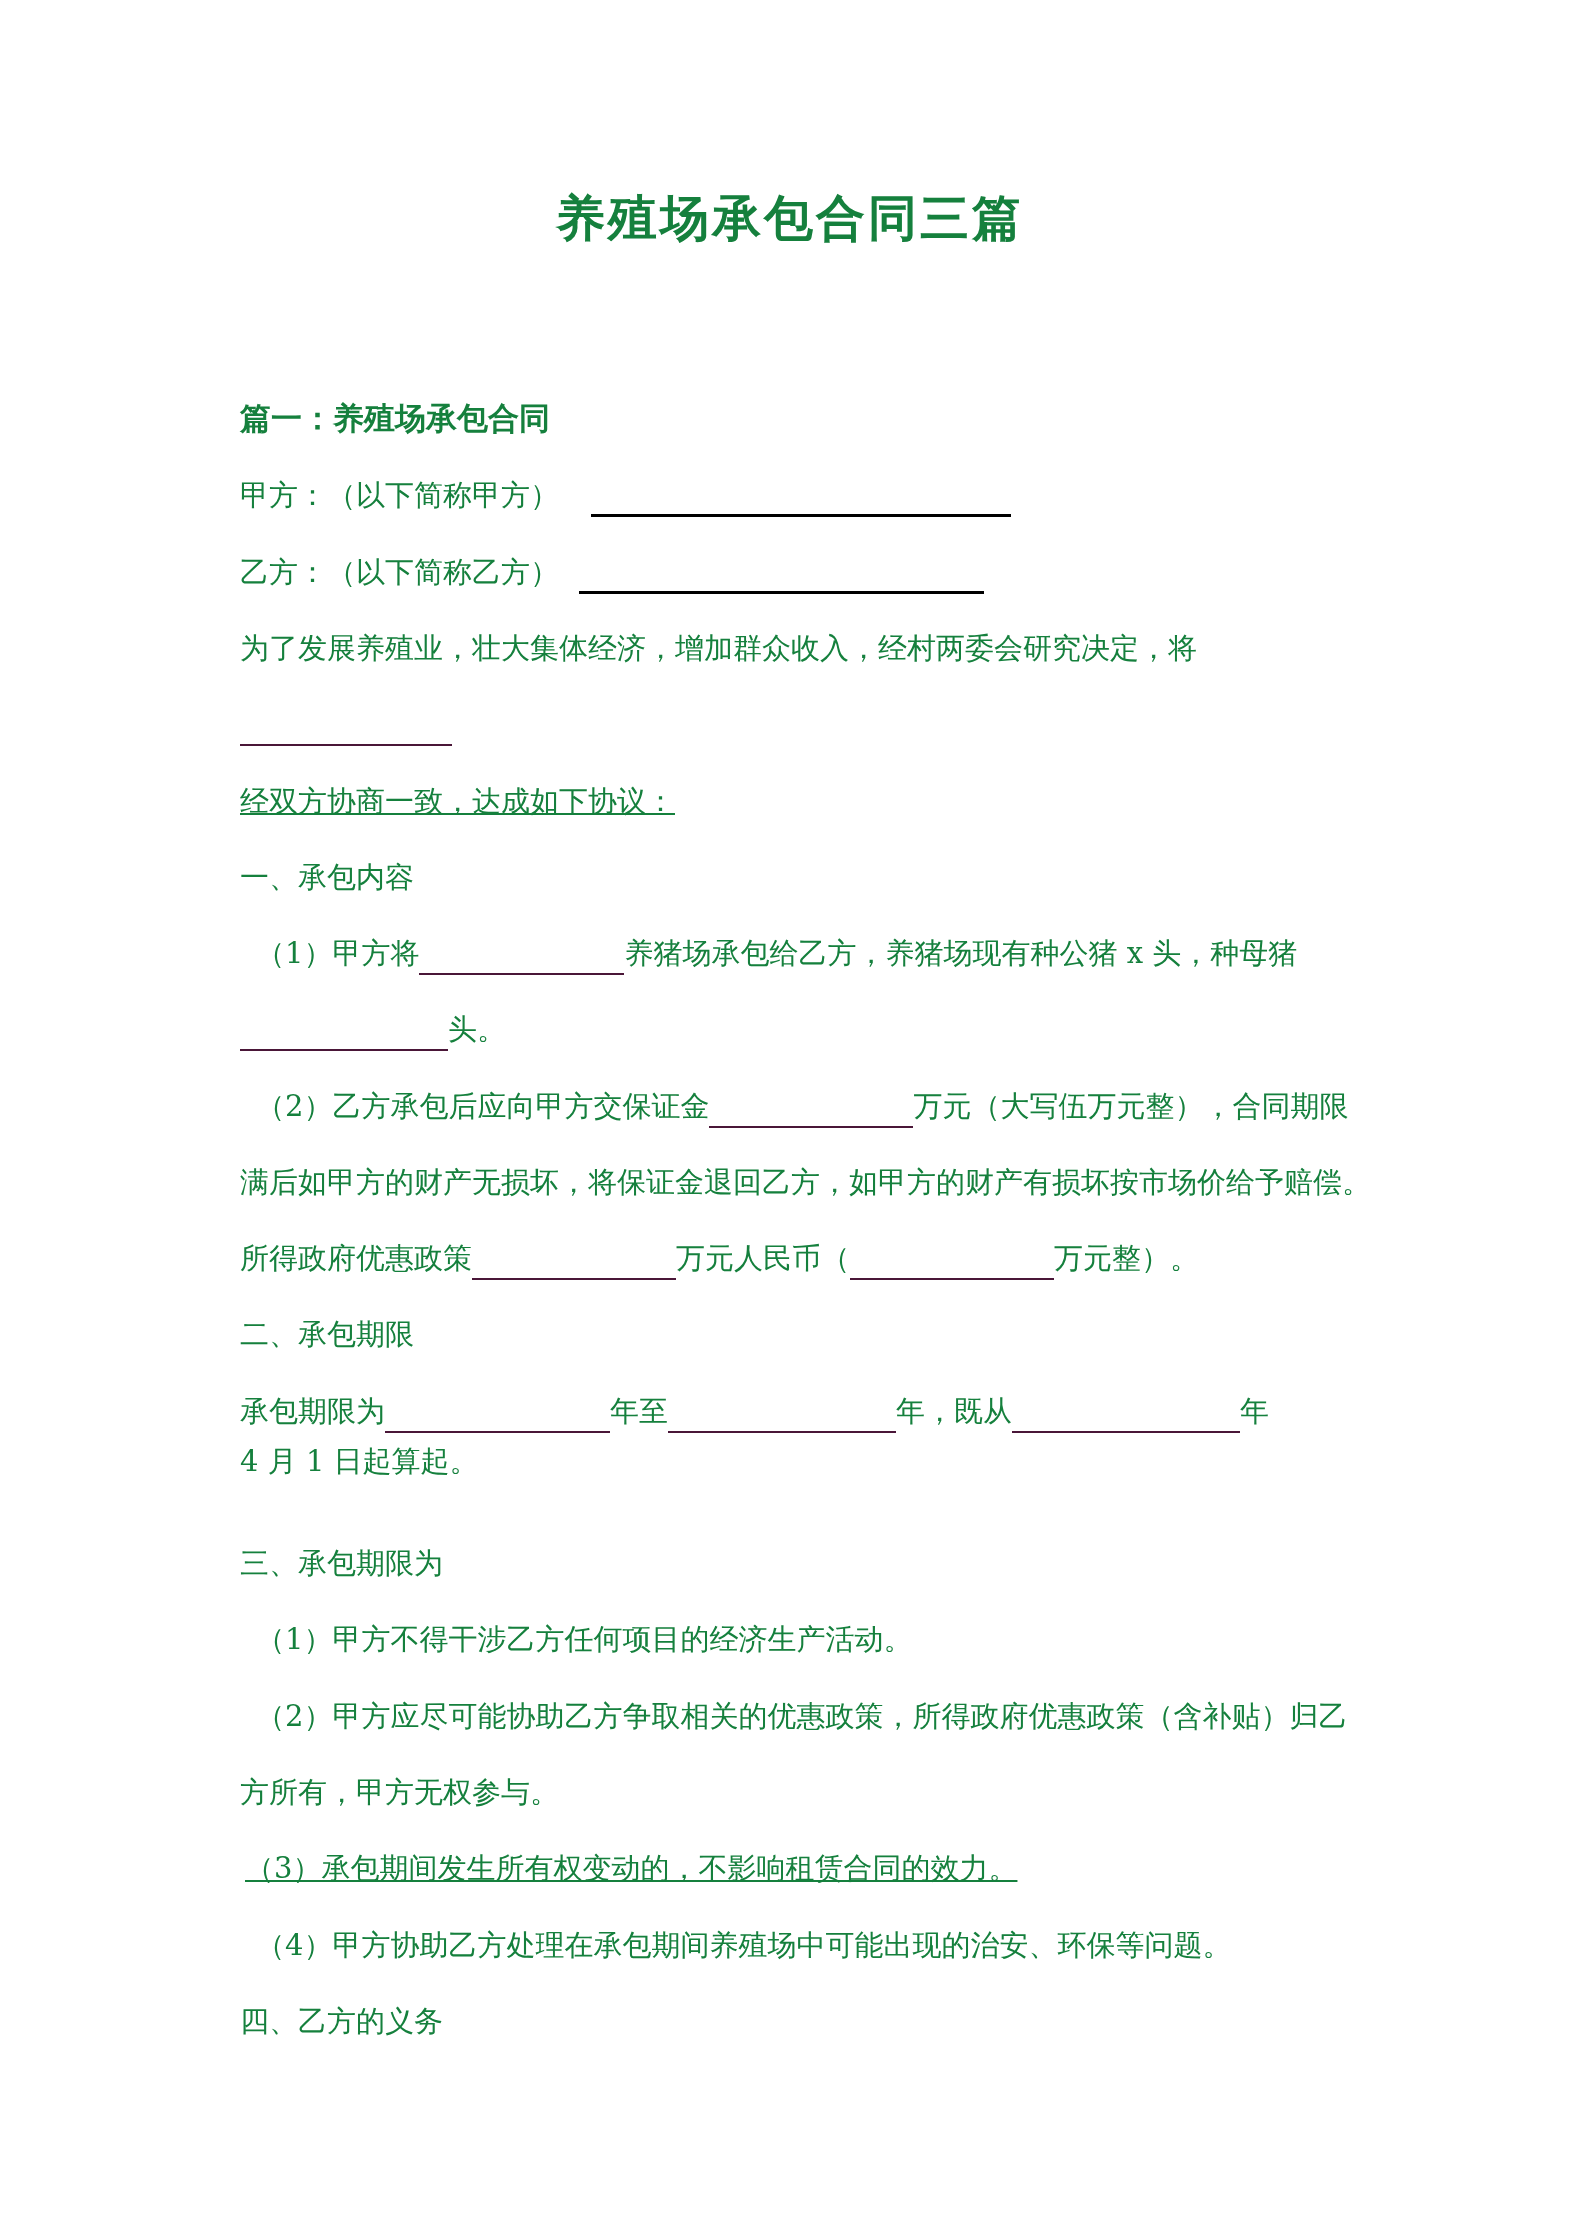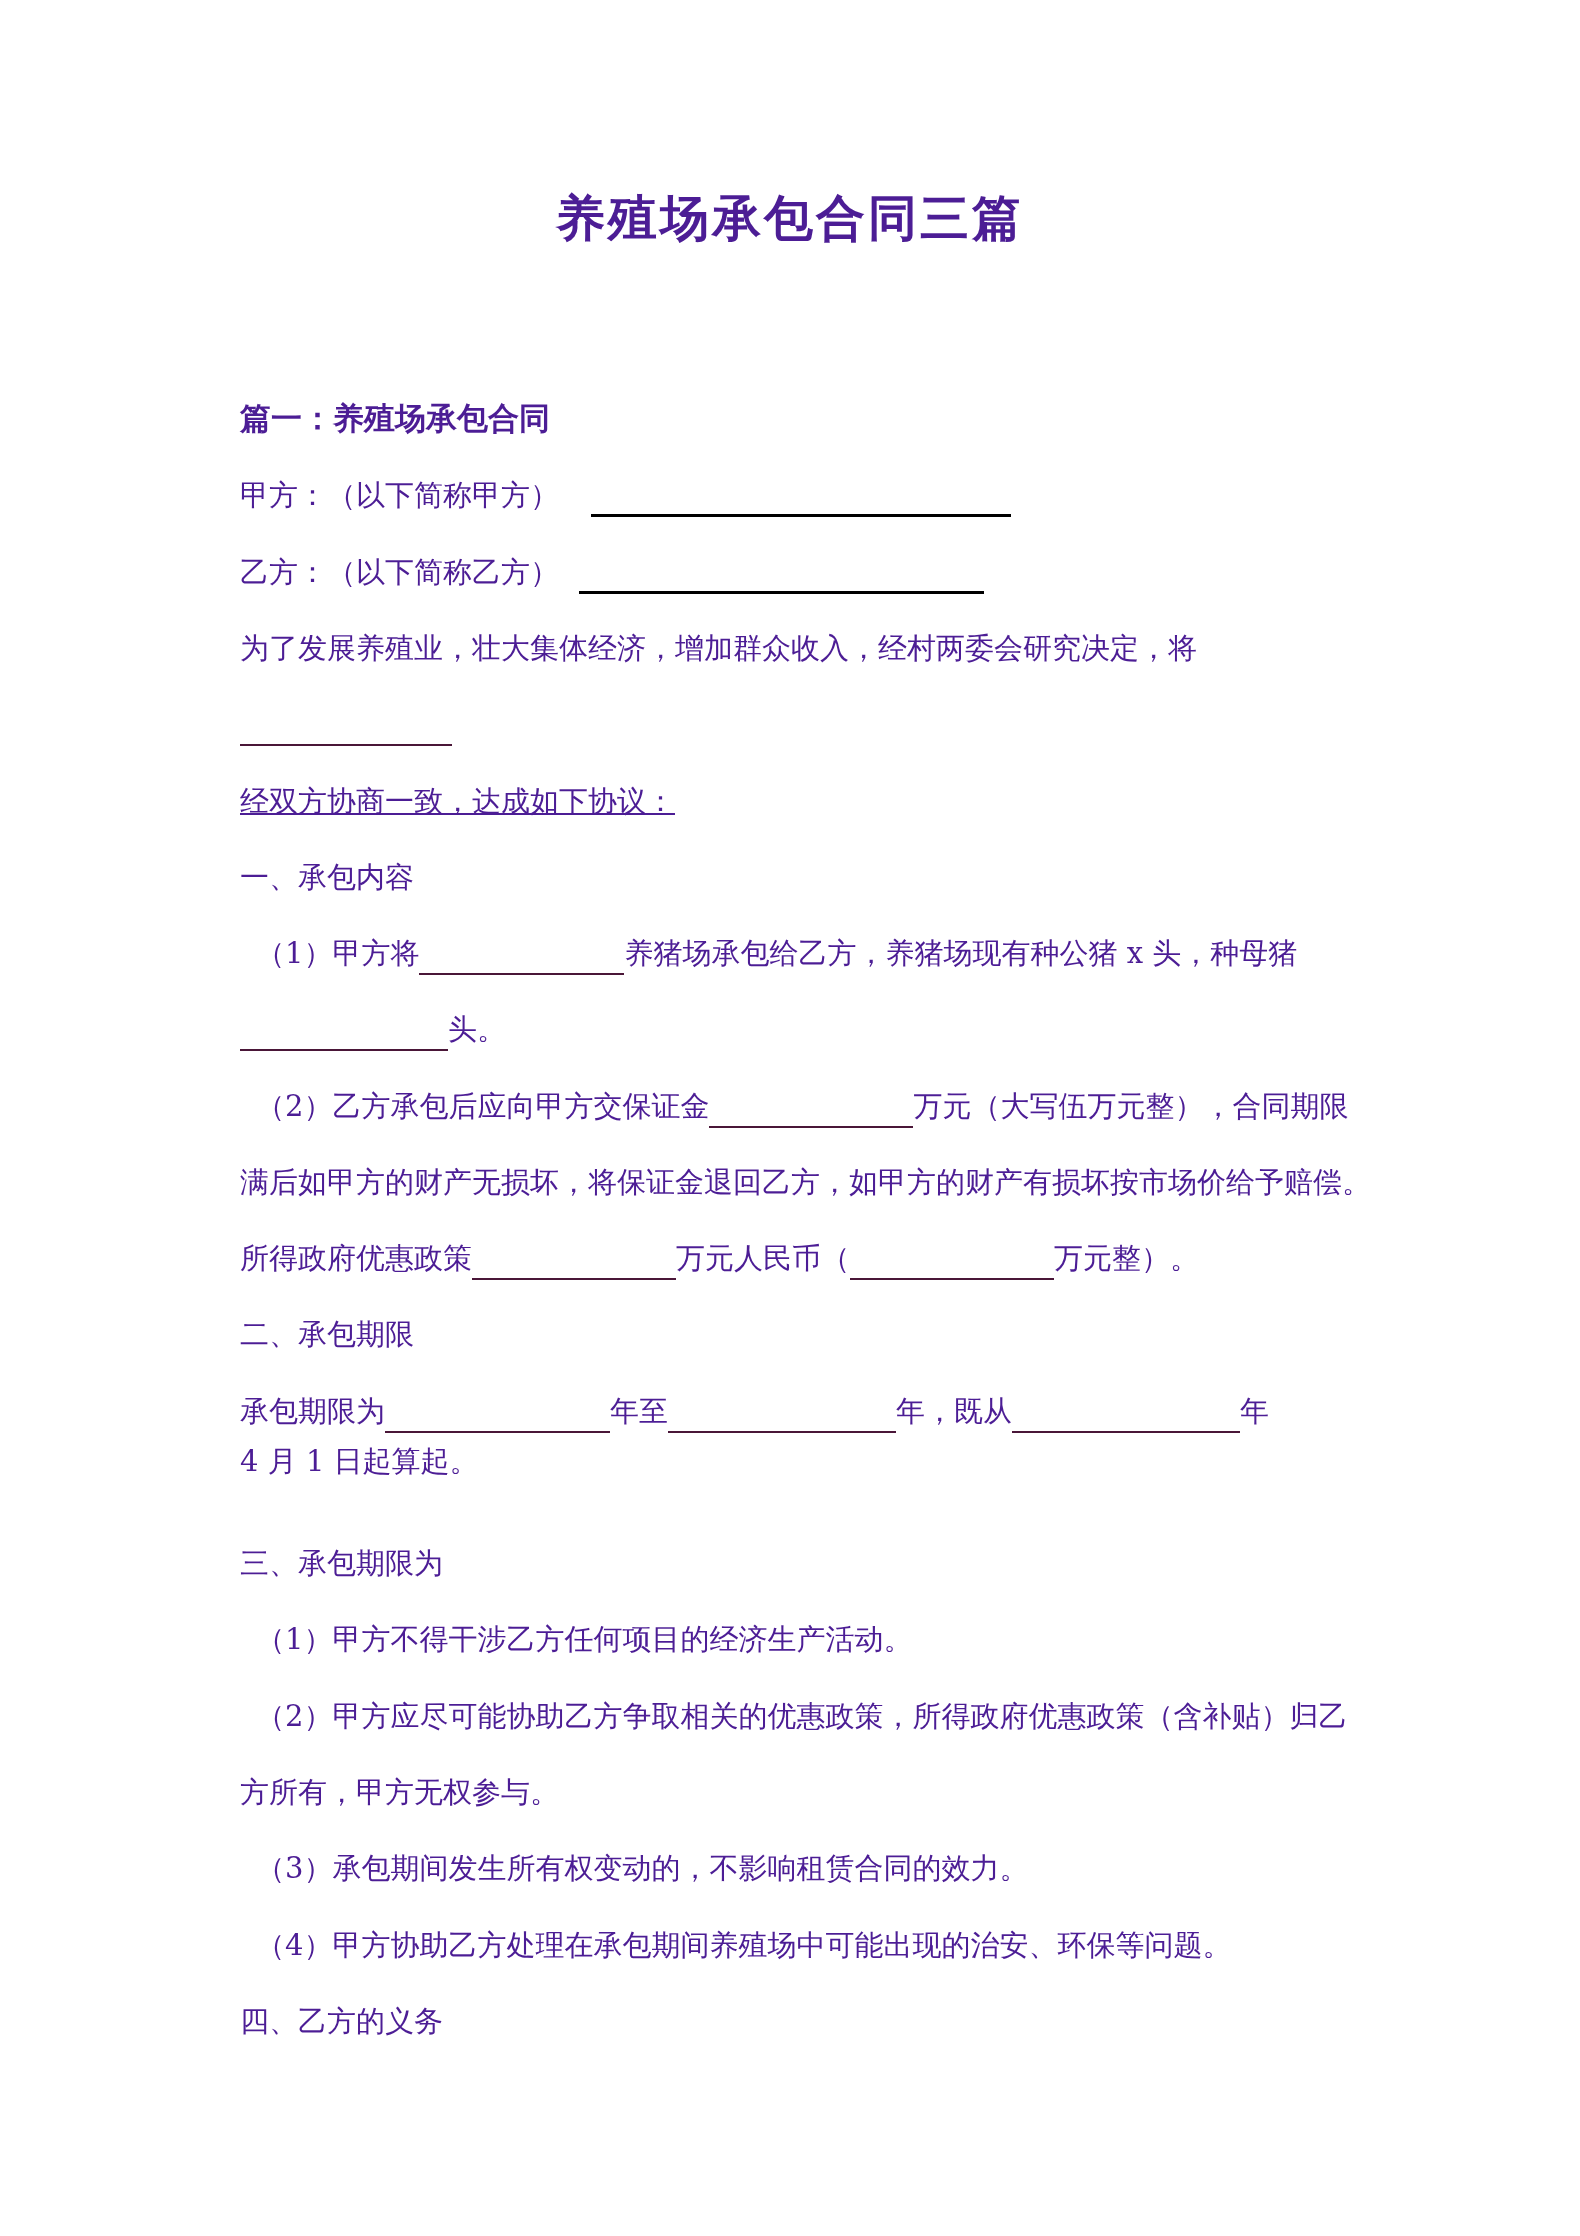--- a/index.html
+++ b/index.html
@@ -5,21 +5,21 @@
   html, body {
     margin: 0;
     padding: 0;
     background: #ffffff;
   }
   .page {
     position: relative;
     width: 1580px;
     height: 2152px;
     background: #ffffff;
-    color: #4c1d95;
+    color: #15803d;
     font-family: "DejaVu Serif", "Liberation Serif", serif;
     overflow: hidden;
   }
   .doc-title {
     position: absolute;
     top: 186px;
     left: 0;
     width: 100%;
     text-align: center;
     font-size: 49px;
@@ -70,17 +70,17 @@
       <div class="doc-line" style="top: 1088px; left: 256px;"><span>（2）乙方承包后应向甲方交保证金</span><span class="blank" style="width: 204px; border-bottom: 2px solid rgb(74, 22, 56);"></span><span>万元（大写伍万元整），合同期限</span></div>
       <div class="doc-line" style="top: 1164px;"><span>满后如甲方的财产无损坏，将保证金退回乙方，如甲方的财产有损坏按市场价给予赔偿。</span></div>
       <div class="doc-line" style="top: 1240px;"><span>所得政府优惠政策</span><span class="blank" style="width: 204px; border-bottom: 2px solid rgb(74, 22, 56);"></span><span>万元人民币（</span><span class="blank" style="width: 204px; border-bottom: 2px solid rgb(74, 22, 56);"></span><span>万元整）。</span></div>
       <div class="doc-line" style="top: 1316px;"><span>二、承包期限</span></div>
       <div class="doc-line" style="top: 1393px;"><span>承包期限为</span><span class="blank" style="width: 225px; border-bottom: 2px solid rgb(74, 22, 56);"></span><span>年至</span><span class="blank" style="width: 228px; border-bottom: 2px solid rgb(74, 22, 56);"></span><span>年，既从</span><span class="blank" style="width: 228px; border-bottom: 2px solid rgb(74, 22, 56);"></span><span>年</span></div>
       <div class="doc-line" style="top: 1443px;"><span>4 月 1 日起算起。</span></div>
       <div class="doc-line" style="top: 1545px;"><span>三、承包期限为</span></div>
       <div class="doc-line" style="top: 1621px; left: 256px;"><span>（1）甲方不得干涉乙方任何项目的经济生产活动。</span></div>
       <div class="doc-line" style="top: 1698px; left: 256px;"><span>（2）甲方应尽可能协助乙方争取相关的优惠政策，所得政府优惠政策（含补贴）归乙</span></div>
       <div class="doc-line" style="top: 1774px;"><span>方所有，甲方无权参与。</span></div>
-      <div class="doc-line" style="top: 1850px; left: 256px;"><span>（3）承包期间发生所有权变动的，不影响租赁合同的效力。</span></div>
+      <div class="doc-line" style="top: 1850px; left: 245px; text-decoration: underline;"><span>（3）承包期间发生所有权变动的，不影响租赁合同的效力。</span></div>
       <div class="doc-line" style="top: 1927px; left: 256px;"><span>（4）甲方协助乙方处理在承包期间养殖场中可能出现的治安、环保等问题。</span></div>
       <div class="doc-line" style="top: 2003px;"><span>四、乙方的义务</span></div>
     </div>
 </div>
 
 </body></html>

